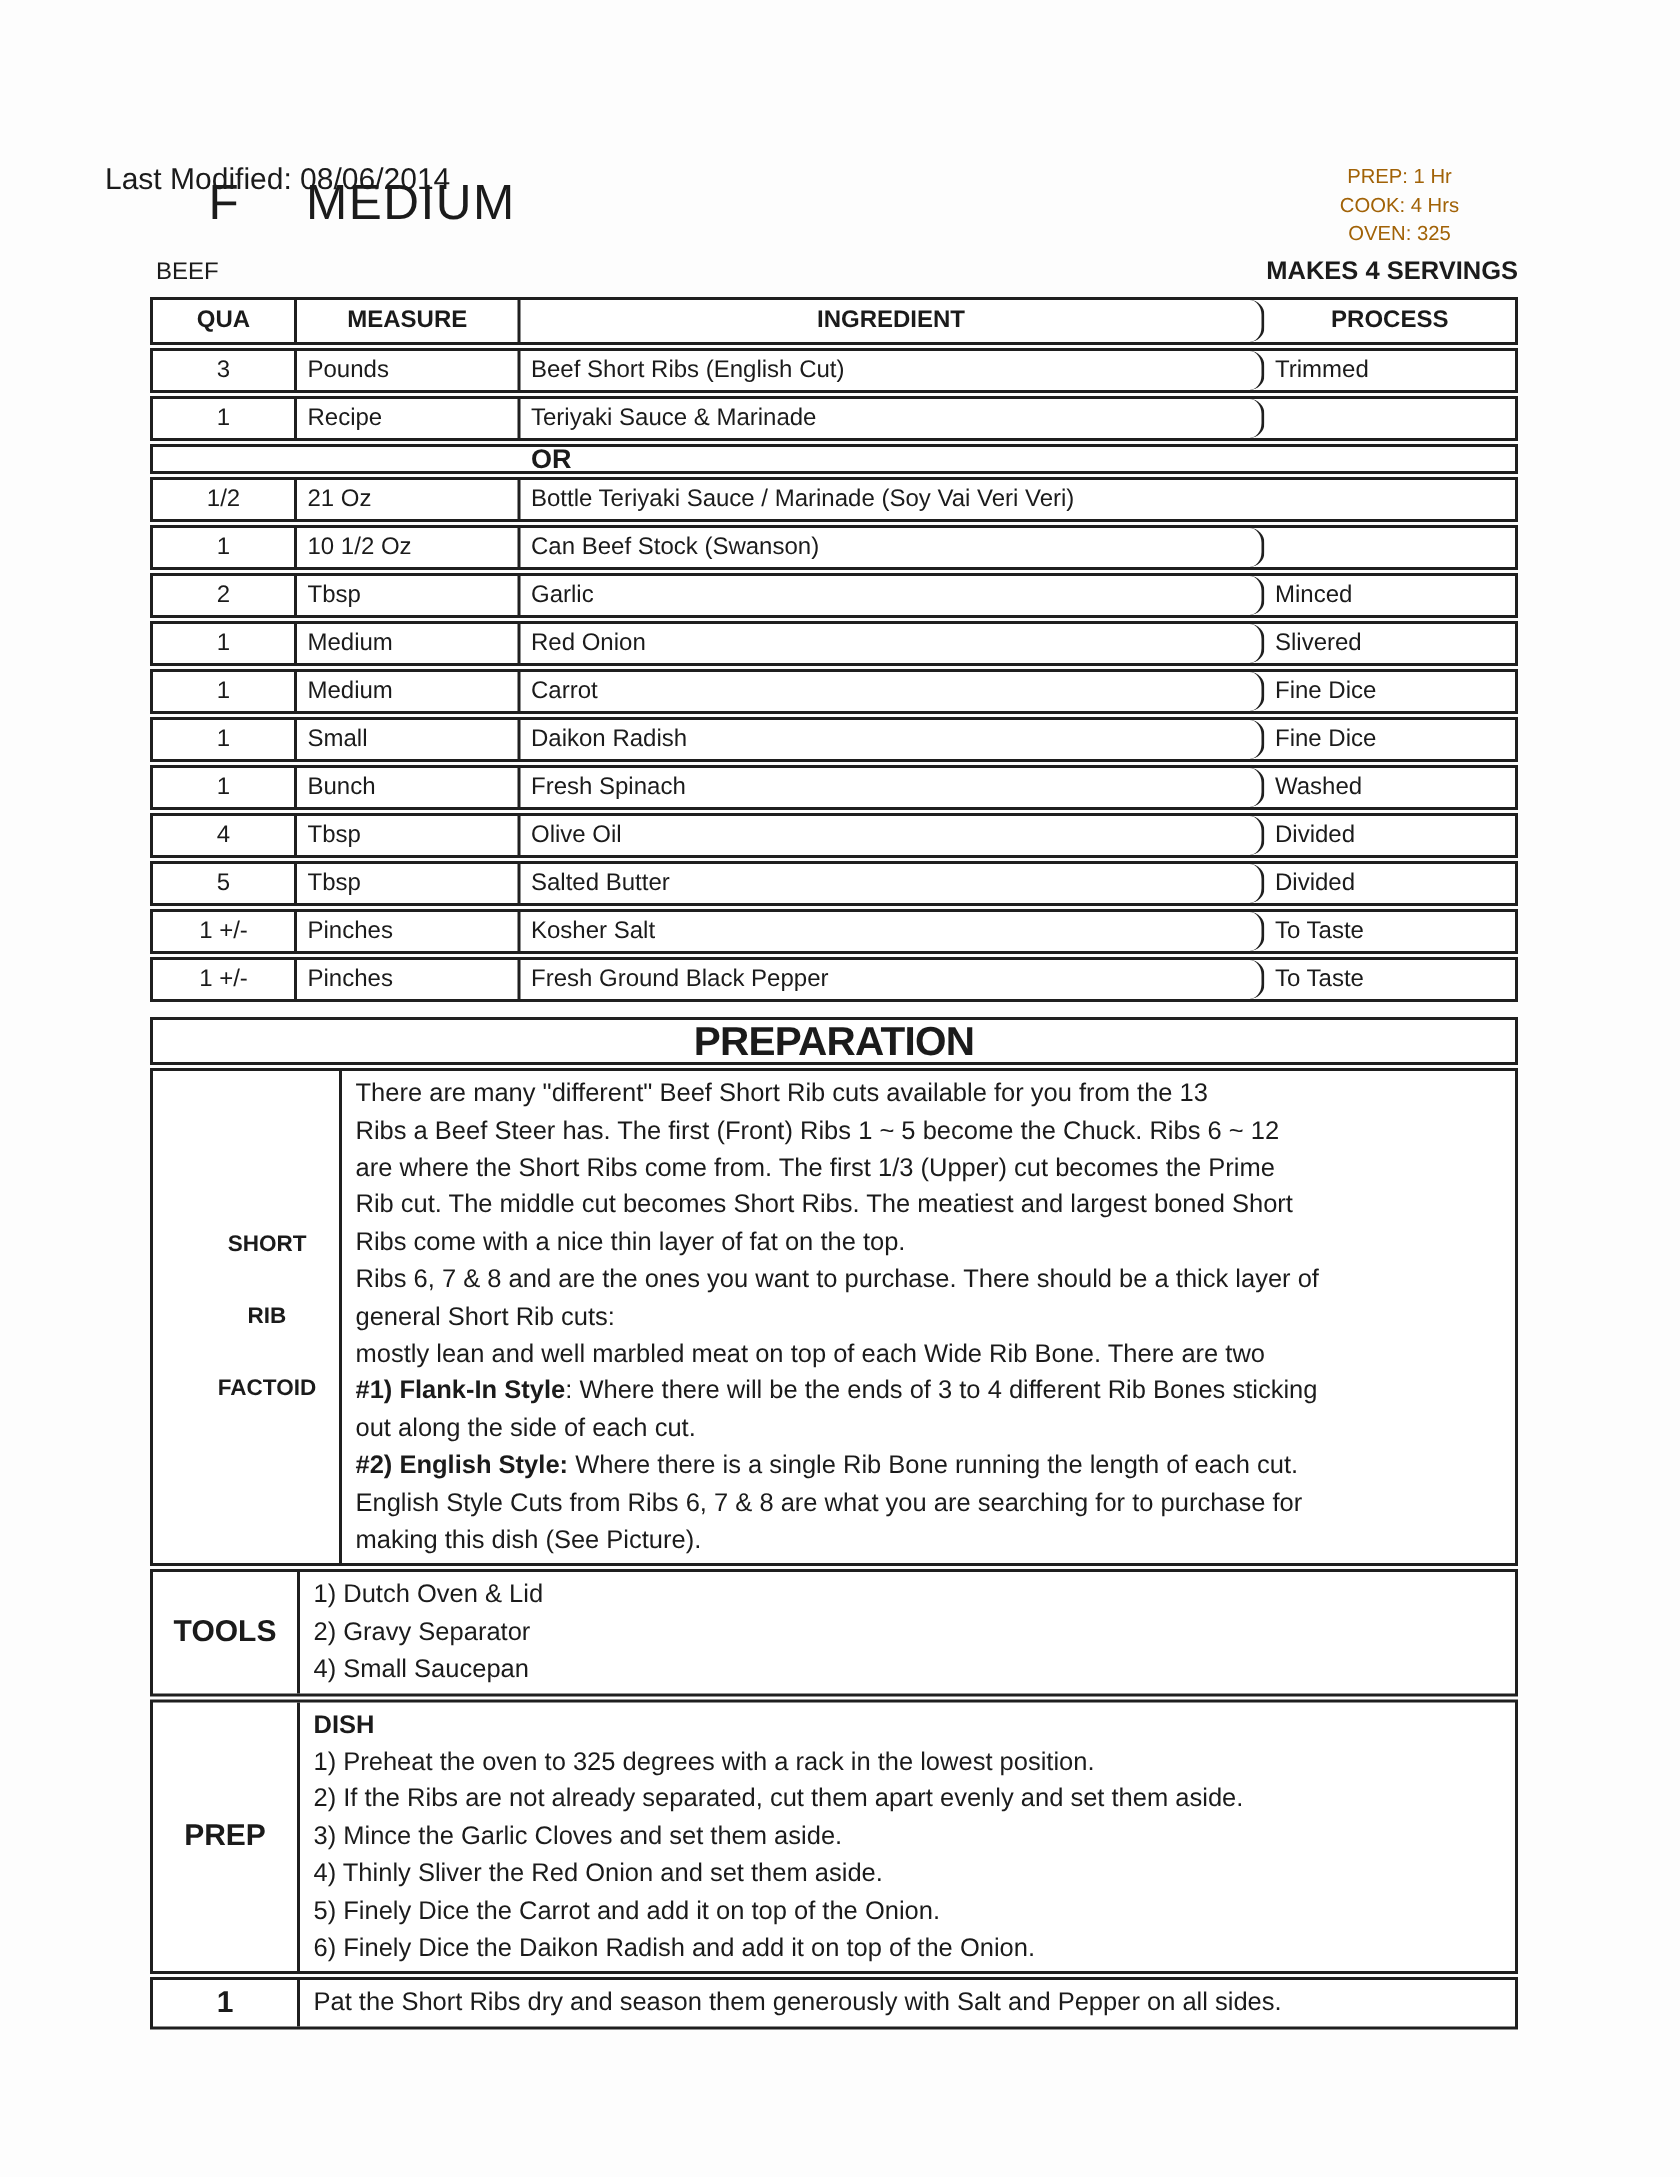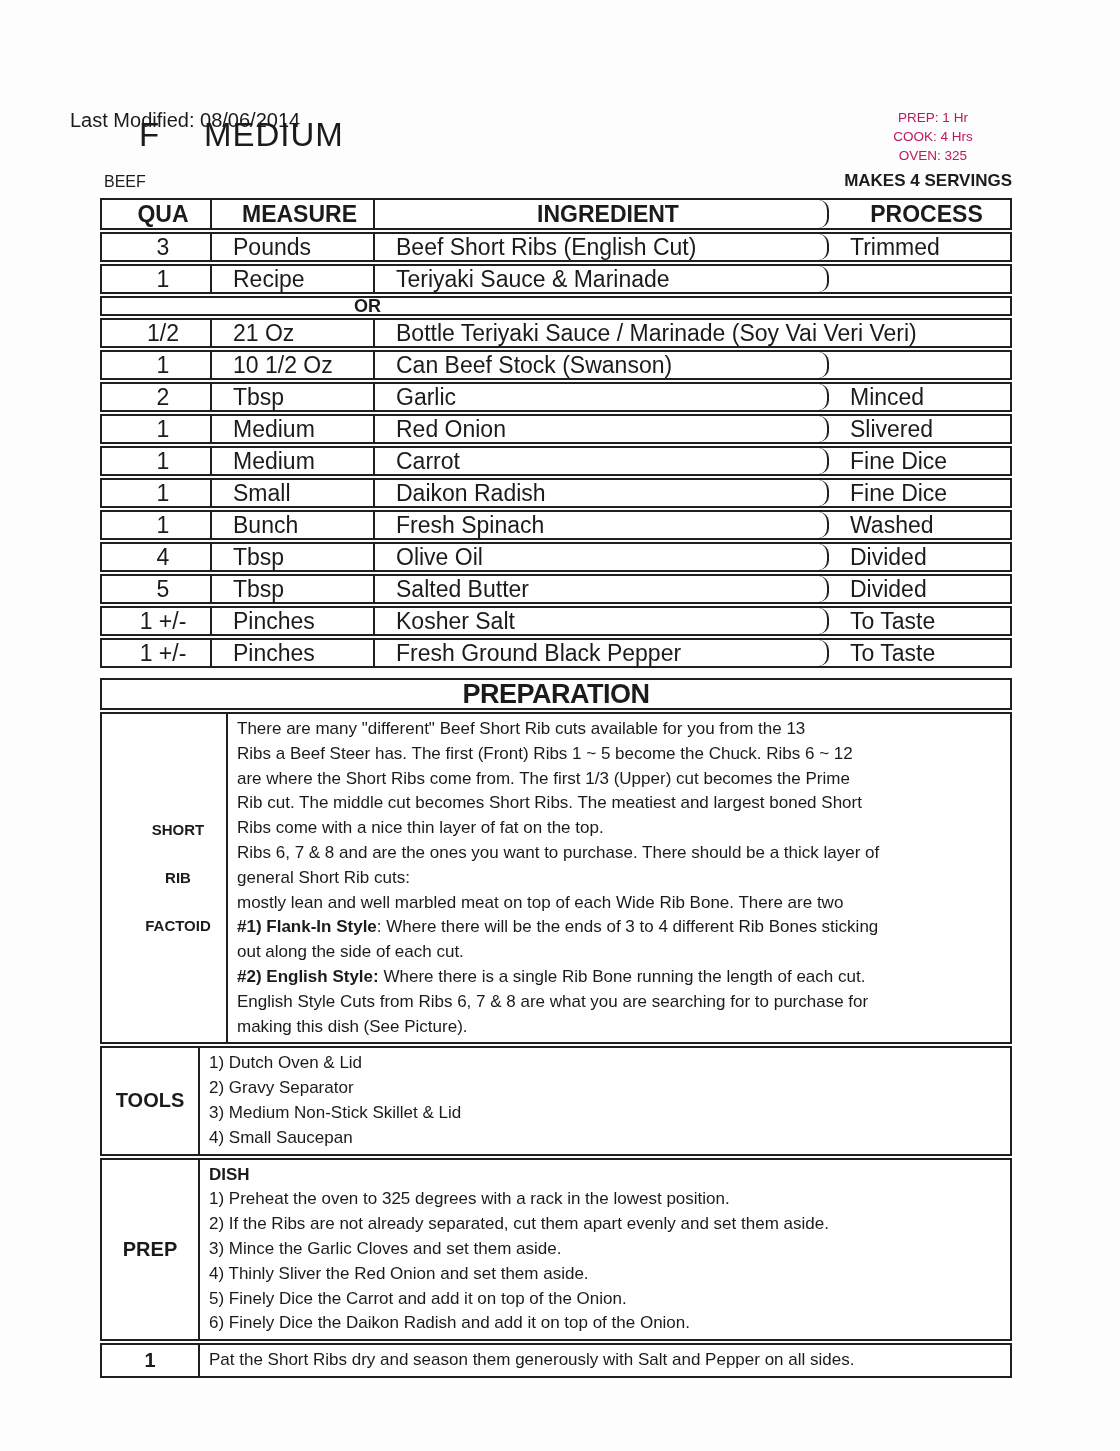--- a/index.html
+++ b/index.html
@@ -14,35 +14,35 @@
     text-align:center; font-size:31px; font-weight:bold; letter-spacing:.5px;
   }
   .lastmod {
     position:absolute; top:109px; left:70px; width:1050px;
     text-align:left; font-size:20px;
   }
   .code   { position:absolute; left:139px; top:116px; font-size:33px; }
   .grade  { position:absolute; left:204px; top:116px; font-size:33px; letter-spacing:1px; }
   .times  {
     position:absolute; top:108px; right:132px; width:110px;
-    text-align:center; font-size:13.5px; line-height:19px; color:#be185d;
+    text-align:center; font-size:13.5px; line-height:19px; color:#a16207;
   }
   .category { position:absolute; left:104px; top:173px; font-size:16px; }
   .servings { position:absolute; right:108px; top:171px; font-size:17px; font-weight:bold; }
 
   
   .ingredients { position:absolute; left:100px; top:198px; width:912px; }
   .irow {
     display:flex; align-items:stretch; box-sizing:border-box;
     border:2px solid #1f1f1f; height:30px; margin-top:2px; background:#fff;
   }
   .irow.head { height:32px; margin-top:0; font-weight:bold; }
   .cell {
     box-sizing:border-box; display:flex; align-items:center;
-    padding:0 7px; font-size:23px; white-space:nowrap; overflow:hidden;margin-left:14px;
+    padding:0 7px; font-size:16px; white-space:nowrap; overflow:hidden;
   }
   .c-qua        { width:96px;  justify-content:center; border-right:2px solid #1f1f1f; }
   .c-measure    { width:149px; border-right:2px solid #1f1f1f; }
   .c-ingredient { flex:1;      border-right:2px solid #1f1f1f;border-radius:10px; }
   .c-process    { width:167px; }
   .irow.span .c-ingredient { border-right:none; }
   .irow.head .cell { justify-content:center; }
   .irow.or-row { height:20px; }
   .or-cell {
     display:flex; align-items:center; height:100%;
@@ -204,21 +204,20 @@
             <div class="pline">making this dish (See Picture).</div>
           </div>
         </div>
         <div class="psection">
           <div class="plabel">
             <div>TOOLS</div>
           </div>
           <div class="pcontent">
             <div class="pline">1) Dutch Oven &amp; Lid</div>
             <div class="pline">2) Gravy Separator</div>
-            <div class="pline">3) Medium Non-Stick Skillet &amp; Lid</div>
             <div class="pline">4) Small Saucepan</div>
           </div>
         </div>
         <div class="psection">
           <div class="plabel">
             <div>PREP</div>
           </div>
           <div class="pcontent">
             <div class="pline"><b>DISH</b></div>
             <div class="pline">1) Preheat the oven to 325 degrees with a rack in the lowest position.</div>

